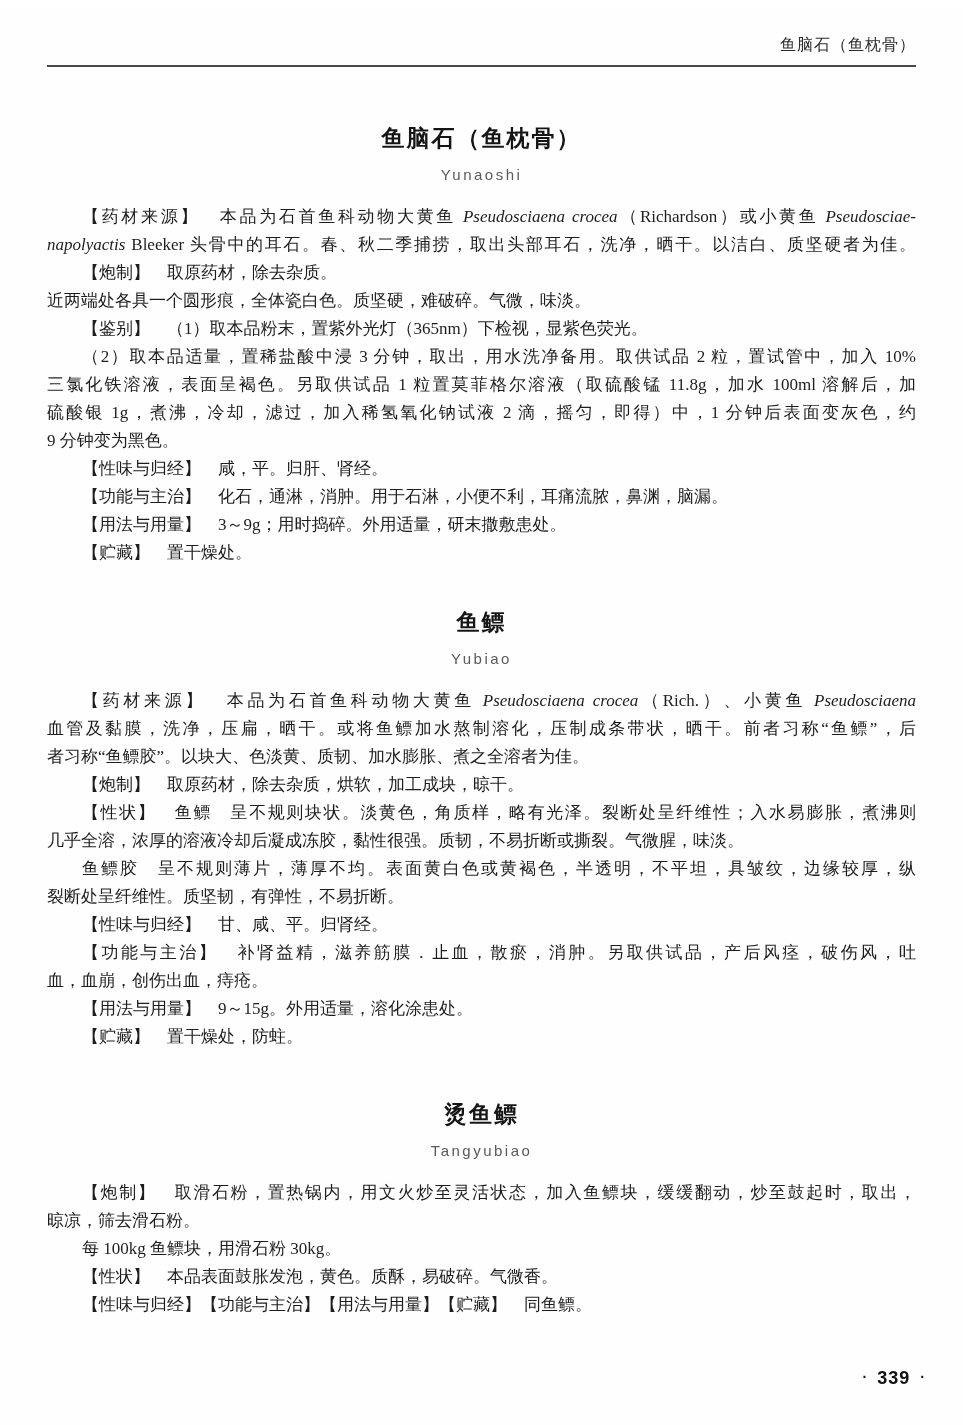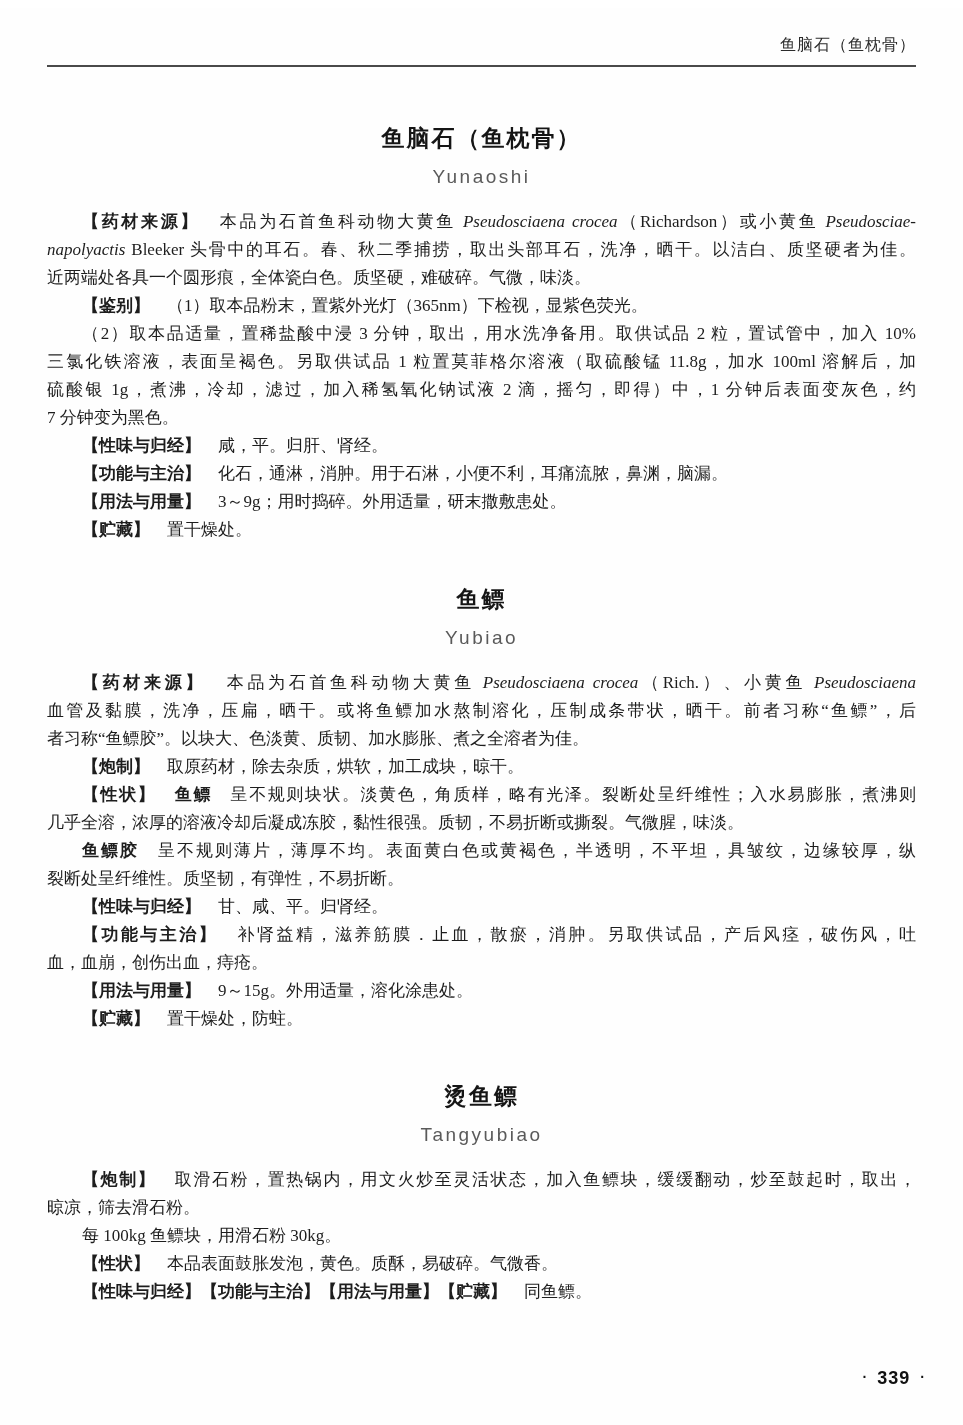--- a/index.html
+++ b/index.html
@@ -36,37 +36,37 @@
     text-align: center;
     color: #151515;
   }
   section.s0 .sec-title { margin-top: 56px; }
   section.s1 .sec-title { margin-top: 40px; }
   section.s2 .sec-title { margin-top: 48px; }
   .pinyin {
     margin-top: 12px;
     text-align: center;
     font-family: "Liberation Sans", "DejaVu Sans", sans-serif;
-    font-size: 19px;
+    font-size: 15px;
     letter-spacing: 2.5px;
     color: #5a5a5a;
   }
   .sec-body {
     margin-top: 20px;
     font-size: 17px;
     line-height: 28px;
   }
   .bline {
     text-align: justify;
     text-justify: inter-ideograph;
   }
   .bline.jfull { text-align-last: justify; }
   .bline.indent { text-indent: 35px; }
   .run-b {
-    font-weight: bold;
+    font-weight: normal;
     font-family: "Liberation Sans", "DejaVu Sans", sans-serif;
   }
   .run-i { font-style: italic; }
   .footer {
     position: absolute;
     right: 38px;
     bottom: 44px;
     font-family: "Liberation Sans", "DejaVu Sans", sans-serif;
     font-weight: bold;
     font-size: 18px;
@@ -85,26 +85,27 @@
   </div>
   <div class="header-rule"></div>
 
   <main>
       <section class="s0">
         <h2 class="sec-title">鱼脑石（鱼枕骨）</h2>
         <div class="pinyin">Yunaoshi</div>
         <div class="sec-body">
           <div class="bline indent jfull"><span class="run-b">【药材来源】</span><span>　本品为石首鱼科动物大黄鱼 </span><span class="run-i">Pseudosciaena crocea</span><span>（Richardson）或小黄鱼 </span><span class="run-i">Pseudosciae-</span></div>
           <div class="bline jfull"><span class="run-i">napolyactis</span><span> Bleeker 头骨中的耳石。春、秋二季捕捞，取出头部耳石，洗净，晒干。以洁白、质坚硬者为佳。</span></div>
+          <div class="bline indent"><span class="run-b">【炮制】</span><span>　取原药材，除去杂质。</span></div>
           <div class="bline"><span>近两端处各具一个圆形痕，全体瓷白色。质坚硬，难破碎。气微，味淡。</span></div>
           <div class="bline indent"><span class="run-b">【鉴别】</span><span>　（1）取本品粉末，置紫外光灯（365nm）下检视，显紫色荧光。</span></div>
           <div class="bline indent jfull"><span>（2）取本品适量，置稀盐酸中浸 3 分钟，取出，用水洗净备用。取供试品 2 粒，置试管中，加入 10%</span></div>
           <div class="bline jfull"><span>三氯化铁溶液，表面呈褐色。另取供试品 1 粒置莫菲格尔溶液（取硫酸锰 11.8g，加水 100ml 溶解后，加</span></div>
           <div class="bline jfull"><span>硫酸银 1g，煮沸，冷却，滤过，加入稀氢氧化钠试液 2 滴，摇匀，即得）中，1 分钟后表面变灰色，约</span></div>
-          <div class="bline"><span>7 分钟变为黑色。</span></div>
+          <div class="bline"><span>9 分钟变为黑色。</span></div>
           <div class="bline indent"><span class="run-b">【性味与归经】</span><span>　咸，平。归肝、肾经。</span></div>
           <div class="bline indent"><span class="run-b">【功能与主治】</span><span>　化石，通淋，消肿。用于石淋，小便不利，耳痛流脓，鼻渊，脑漏。</span></div>
           <div class="bline indent"><span class="run-b">【用法与用量】</span><span>　3～9g；用时捣碎。外用适量，研末撒敷患处。</span></div>
           <div class="bline indent"><span class="run-b">【贮藏】</span><span>　置干燥处。</span></div>
         </div>
       </section>
       <section class="s1">
         <h2 class="sec-title">鱼鳔</h2>
         <div class="pinyin">Yubiao</div>
         <div class="sec-body">

